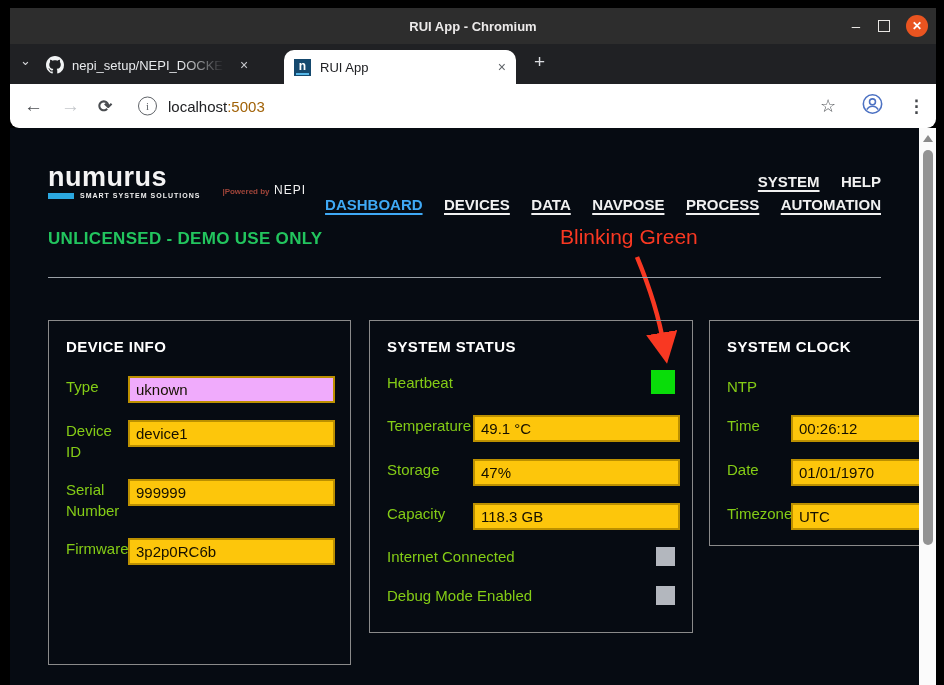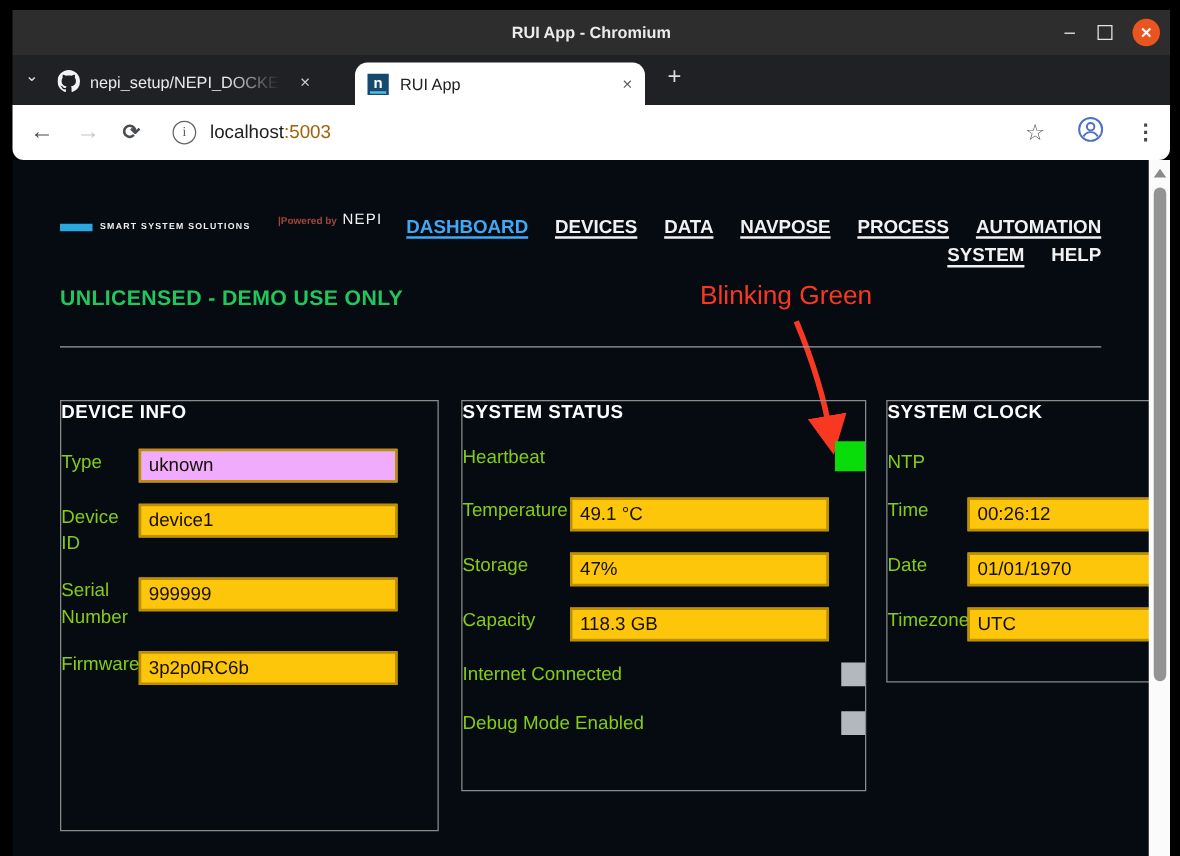--- a/index.html
+++ b/index.html
@@ -88,21 +88,21 @@
   .nav a.nounder{text-decoration:none;}
 
   .banner{position:absolute;left:38px;top:101px;font-size:17px;font-weight:bold;letter-spacing:.3px;}
 
   .annotation{position:absolute;left:550px;top:97px;font-size:21px;}
   .arrow-svg{position:absolute;left:598px;top:122px;}
 
   .hrline{position:absolute;left:38px;top:149px;width:833px;height:1px;background:#9aa0a6;}
 
   .panel{
-    position:absolute;border:1px solid #8a8a8a;box-sizing:border-box;padding:0;top:192px;
+    position:absolute;border:1px solid #8a8a8a;box-sizing:border-box;padding:17px;top:192px;
   }
   .panel-title{color:#fff;font-size:15px;font-weight:bold;letter-spacing:.4px;height:17px;}
   .p1{left:38px;width:303px;height:345px;}
   .p1 .panel-title{margin-bottom:21px;}
   .p2{left:359px;width:324px;height:313px;}
   .p2 .panel-title{margin-bottom:15px;}
   .p3{left:699px;width:300px;height:226px;}
   .p3 .panel-title{margin-bottom:21px;}
 
   .row{display:flex;align-items:flex-start;margin-bottom:17px;}
@@ -178,43 +178,44 @@
           <path d="M5.5 18.5c1.4-2.6 3.8-4 6.5-4s5.1 1.4 6.5 4" fill="none" stroke="#4d72c3" stroke-width="1.8"></path>
         </svg>
     </span>
     <span class="abar-icon i-dots">⋮</span>
   </div>
 
   <div class="page">
 
     <div class="logo">
       <div>
+        <div class="brand">numurus</div>
         <div class="tagrow">
           <span class="cyanbar" style="background-color: rgb(43, 168, 224);"></span>
           <span class="tagline">SMART SYSTEM SOLUTIONS</span>
         </div>
       </div>
       <div class="powered">
         <span class="pfx">|Powered by</span>
         <span class="pbrand">NEPI</span>
       </div>
     </div>
 
     <div class="nav">
+      <div>
+        <a>SYSTEM</a>
+        <a class="nounder">HELP</a>
+      </div>
       <div>
         <a class="active" style="color: rgb(63, 169, 245);">DASHBOARD</a>
         <a>DEVICES</a>
         <a>DATA</a>
         <a>NAVPOSE</a>
         <a>PROCESS</a>
         <a>AUTOMATION</a>
-      </div>
-      <div>
-        <a>SYSTEM</a>
-        <a class="nounder">HELP</a>
       </div>
     </div>
 
     <div class="banner" style="color: #22c55e;">UNLICENSED - DEMO USE ONLY</div>
 
     <div class="annotation" style="color: rgb(249, 56, 34);">Blinking Green</div>
     <svg class="arrow-svg" width="100" height="125">
       <defs>
         <marker id="ah" markerWidth="7" markerHeight="7" refX="3" refY="3.5" orient="auto">
           <path d="M0,0 L7,3.5 L0,7 Z" fill="#f93822"></path>

